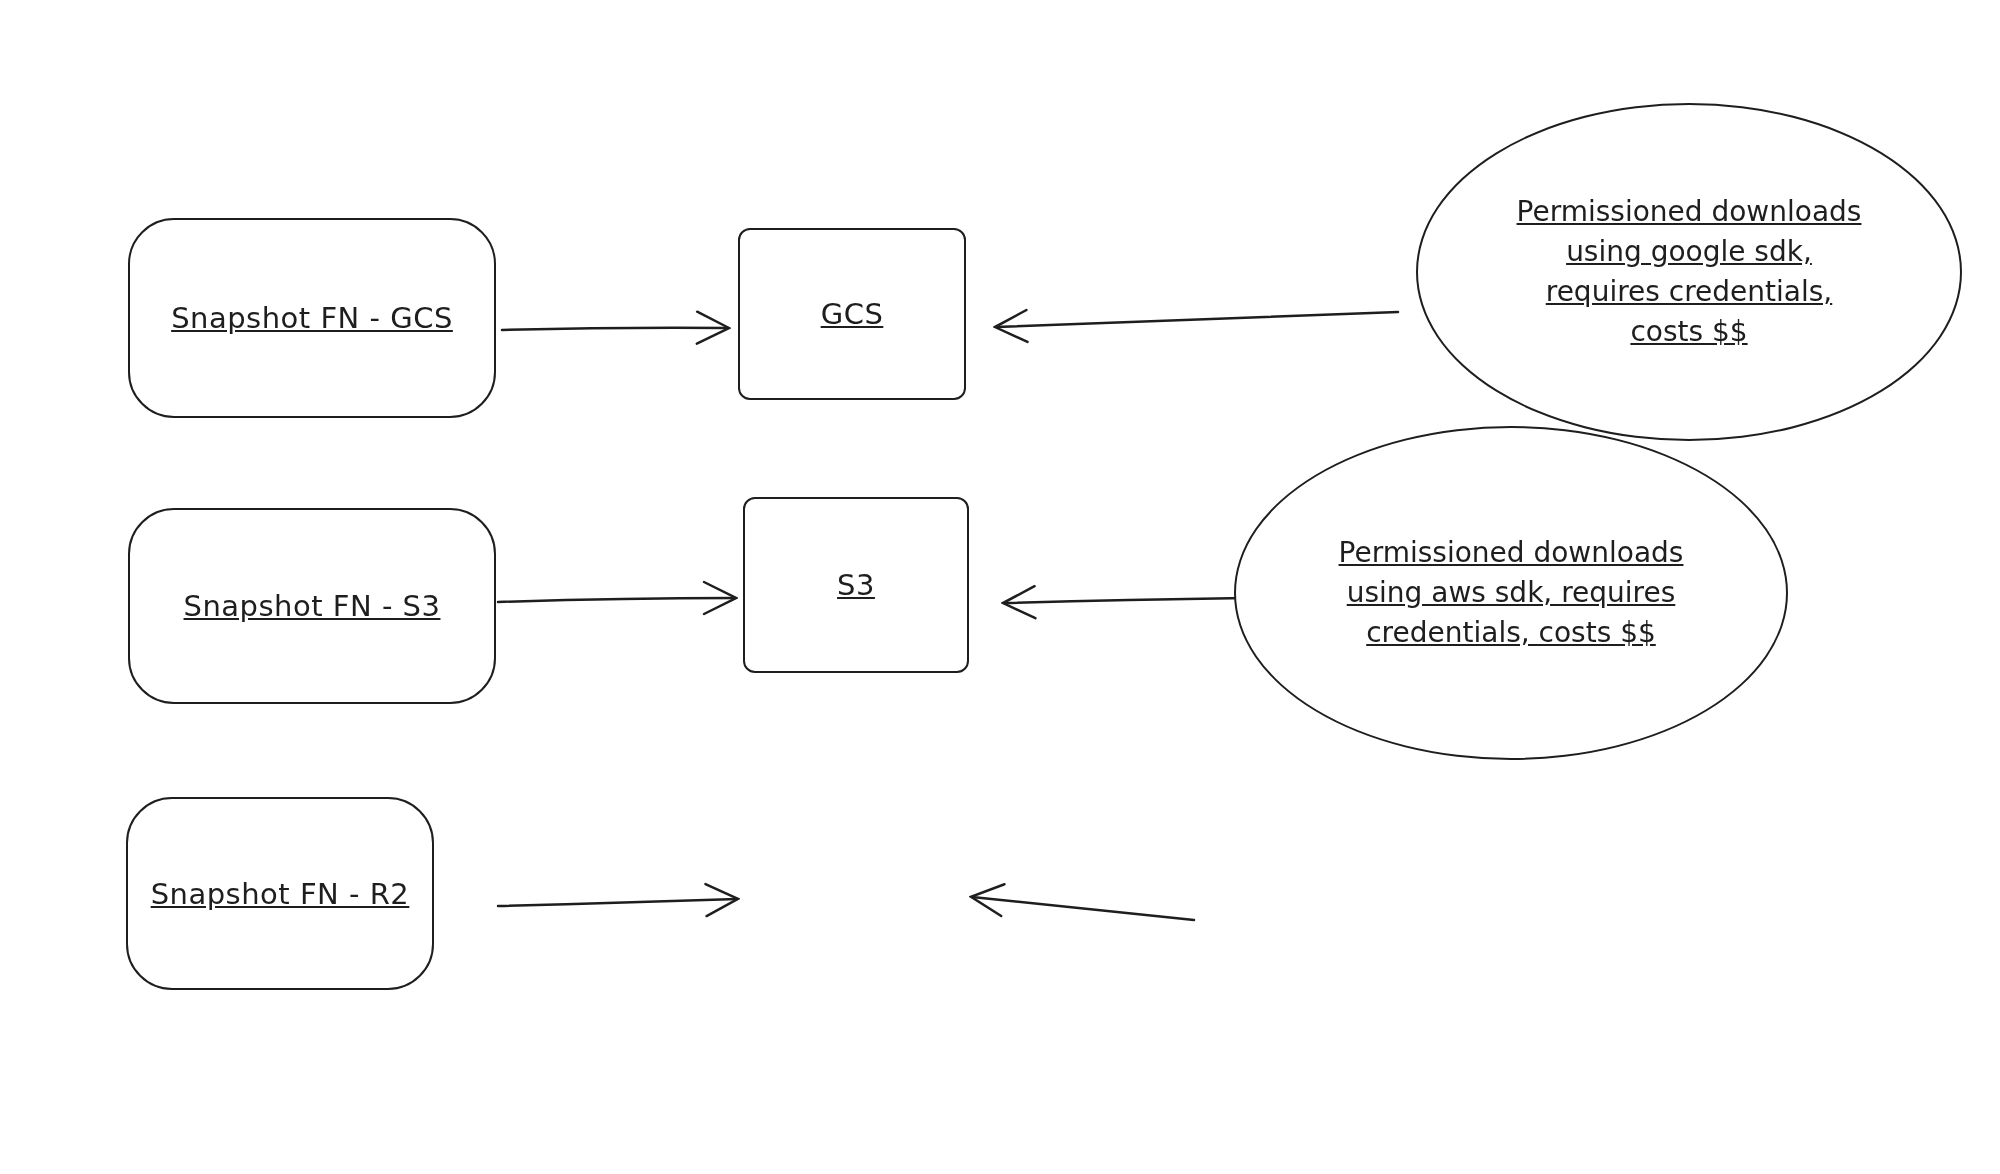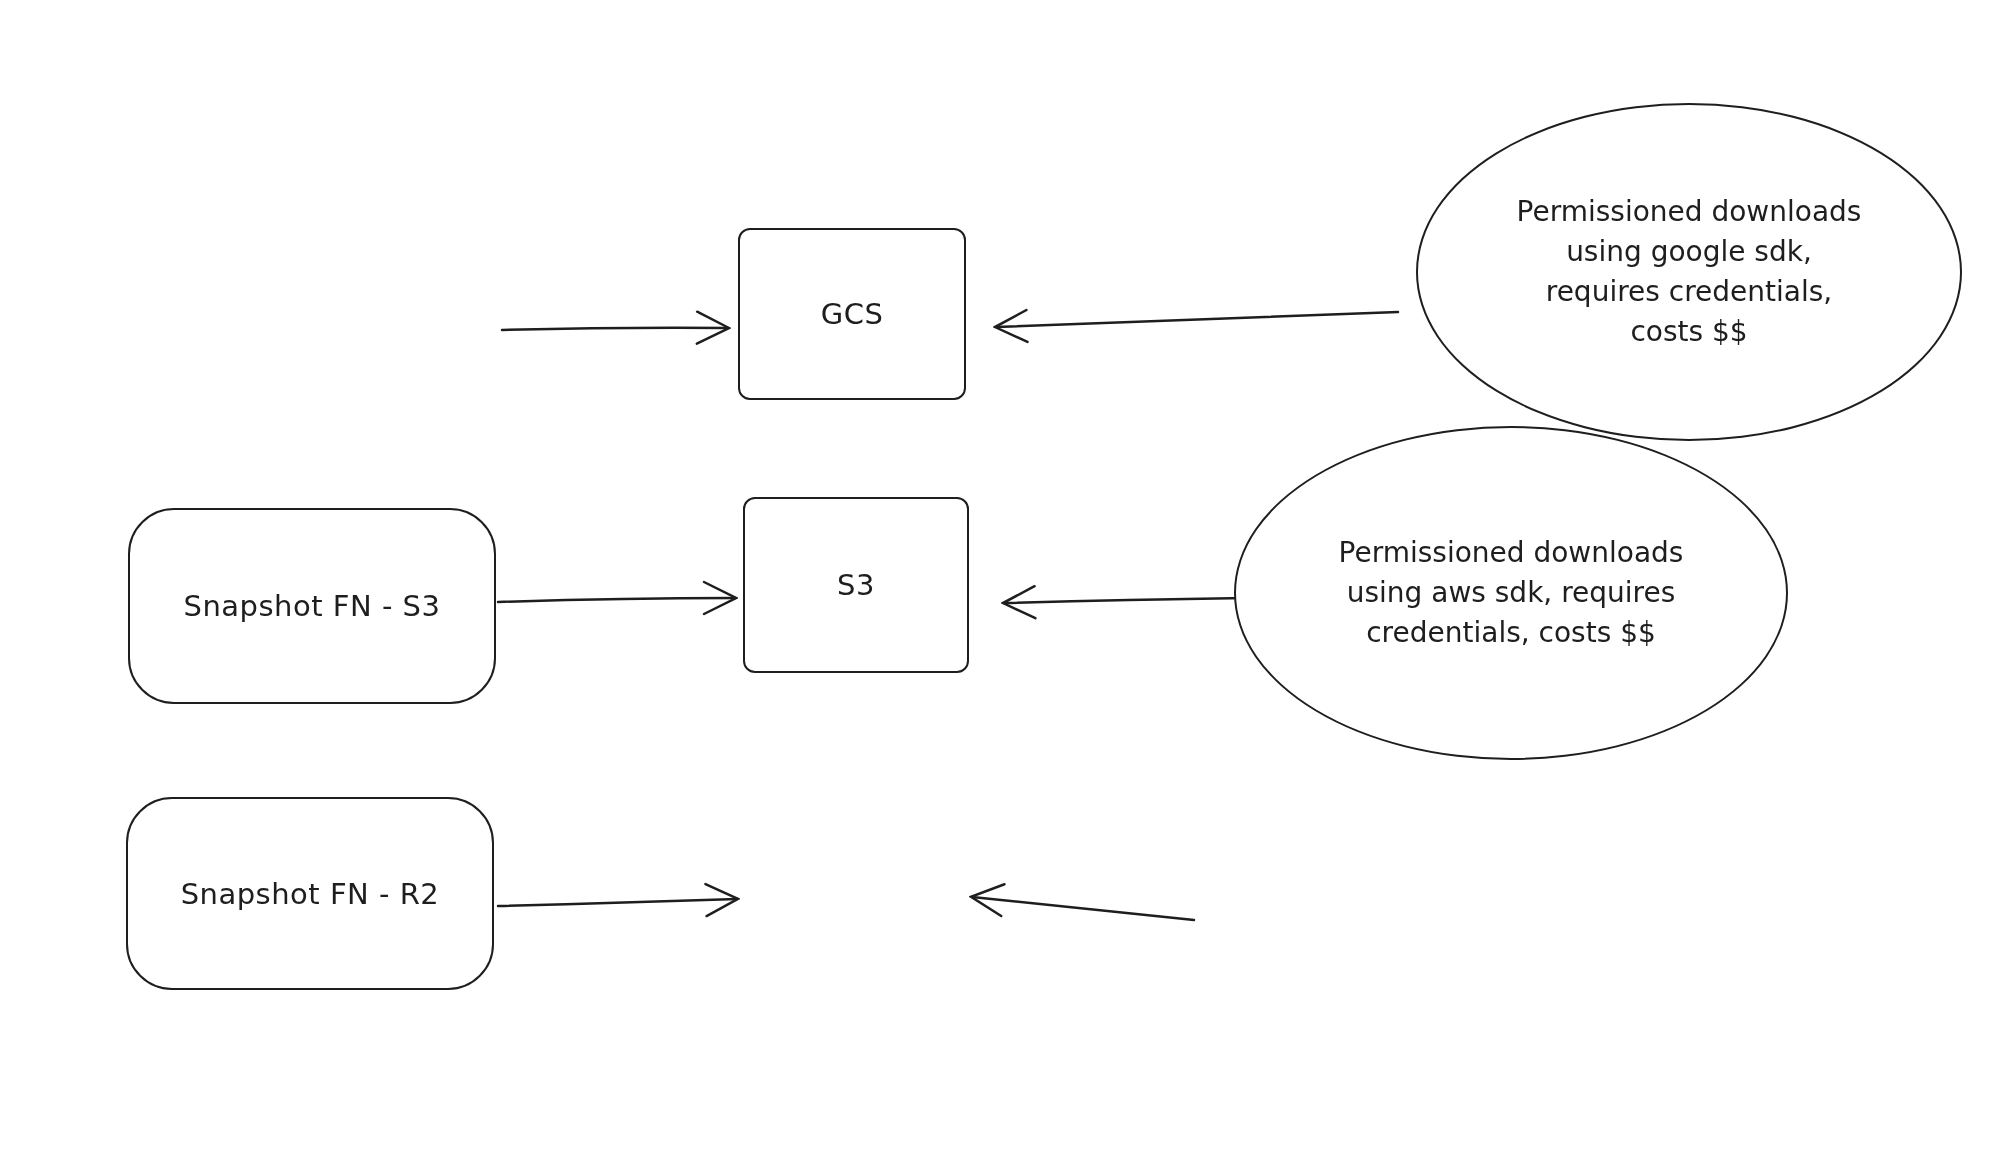--- a/index.html
+++ b/index.html
@@ -18,20 +18,21 @@
   }
   .node {
     position: absolute;
     border: 2.5px solid #1e1e1e;
     background: #ffffff;
     display: flex;
     align-items: center;
     justify-content: center;
     box-sizing: border-box;
     text-align: center;
+    text-decoration: underline;
   }
   .rect-lg { border-radius: 46px; }
   .rect-sm { border-radius: 12px; }
   .ellipse  { border-radius: 50%; }
   .node-label {
     font-size: 29px;
     letter-spacing: 0.5px;
     white-space: nowrap;
   }
   .note-text {
@@ -43,21 +44,21 @@
   }
   
   #src-gcs   { left: 128px;  top: 218px; width: 368px; height: 200px; }
   #box-gcs   { left: 738px;  top: 228px; width: 228px; height: 172px; }
   #note-gcs  { left: 1416px; top: 103px; width: 546px; height: 338px; }
   
   #src-s3    { left: 128px;  top: 508px; width: 368px; height: 196px; }
   #box-s3    { left: 743px;  top: 497px; width: 226px; height: 176px; }
   #note-s3   { left: 1234px; top: 426px; width: 554px; height: 334px; }
   
-  #src-r2    { left: 126px;  top: 797px; width: 368px; height: 193px; }
+  #src-r2    { left: 126px;  top: 797px; width: 308px; height: 193px; }
   #box-r2    { left: 745px;  top: 805px; width: 218px; height: 162px; }
   #note-r2   { left: 1198px; top: 770px; width: 548px; height: 336px; }
 
   #arrow-layer {
     position: absolute;
     left: 0; top: 0;
     width: 2000px;
     height: 1174px;
     pointer-events: none;
   }
@@ -80,20 +81,23 @@
       </marker>
     </defs>
     <path d="M 502 330 Q 620 327 728 328" marker-end="url(#head)"></path>
     <path d="M 1398 312 Q 1180 321 996 327" marker-end="url(#head)"></path>
     <path d="M 498 602 Q 620 598 735 598" marker-end="url(#head)"></path>
     <path d="M 1246 598 Q 1120 600 1004 603" marker-end="url(#head)"></path>
     <path d="M 498 906 Q 620 903 737 899" marker-end="url(#head)"></path>
     <path d="M 1194 920 Q 1080 908 972 897" marker-end="url(#head)"></path>
   </svg>
 
+  <div class="node rect-lg" id="src-gcs">
+    <span class="node-label">Snapshot FN - GCS</span>
+  </div>
   <div class="node rect-sm" id="box-gcs">
     <span class="node-label">GCS</span>
   </div>
   <div class="node ellipse" id="note-gcs">
     <span class="note-text">Permissioned downloads
 using google sdk,
 requires credentials,
 costs $$</span>
   </div>
 

